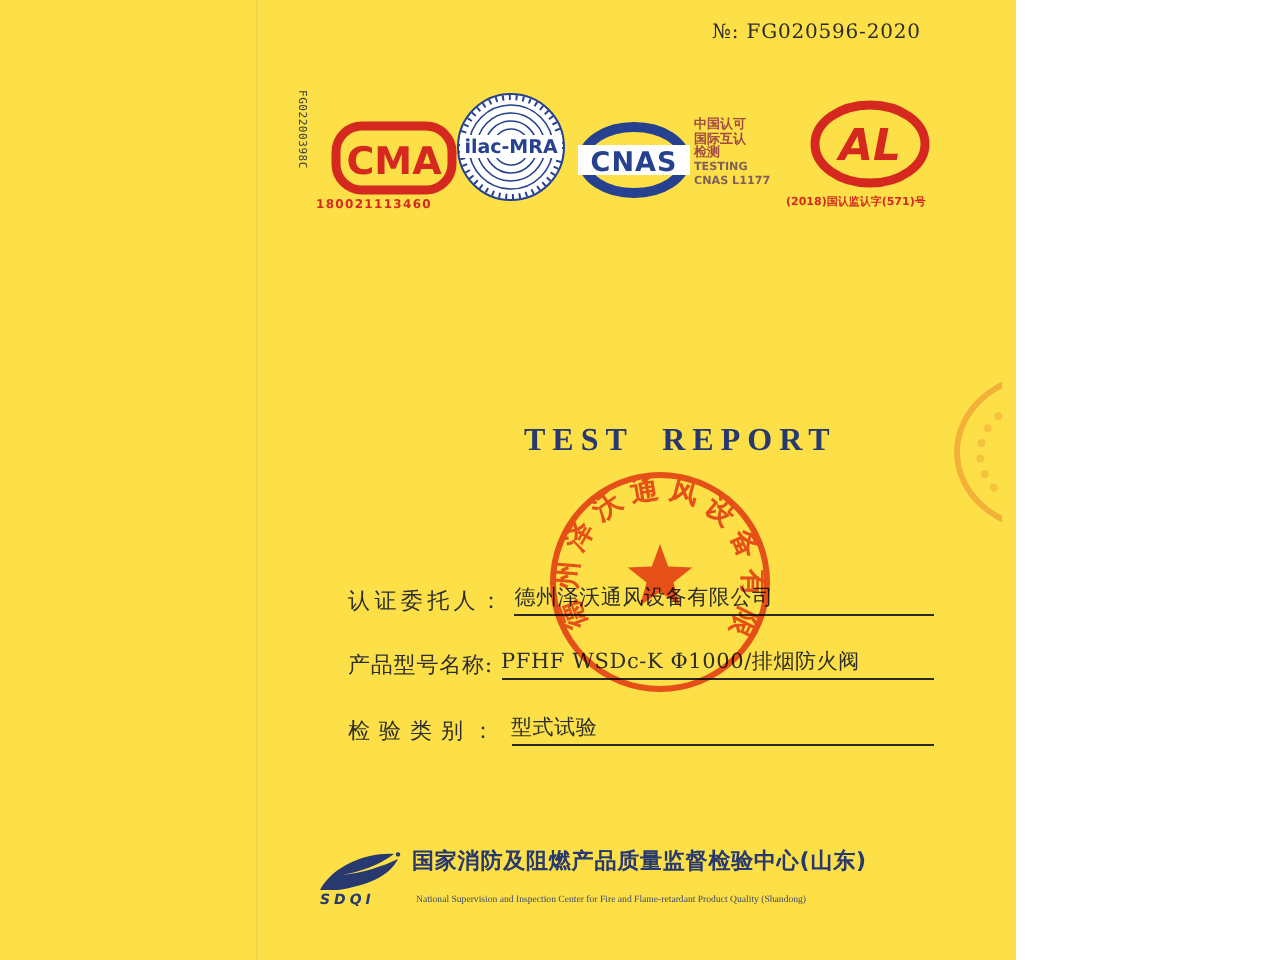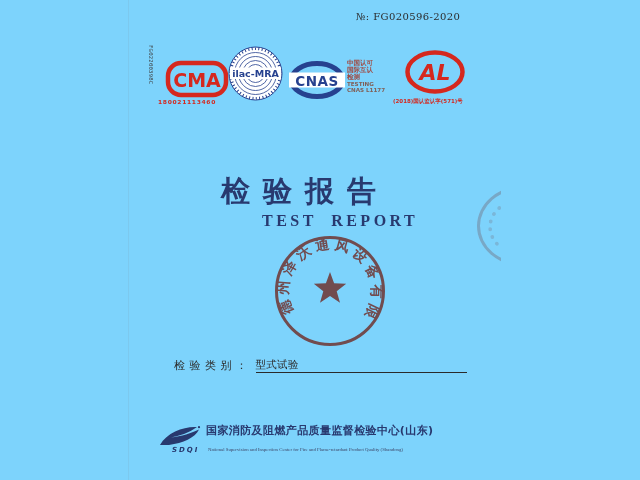--- a/index.html
+++ b/index.html
@@ -1,17 +1,17 @@
 <!DOCTYPE html>
 <html><head>
 <meta charset="utf-8">
 <style>
   html,body{margin:0;padding:0;background:#ffffff;}
   .canvas{
-    position:relative;width:640px;height:480px;background:#7dd3fc;overflow:hidden;
+    position:relative;width:508px;height:480px;background:#fde047;overflow:hidden;
     font-family:"DejaVu Serif","Liberation Serif",serif;color:#222;text-decoration:underline;
   }
   .abs{position:absolute;}
   .scanline{left:128px;top:0;width:1px;height:480px;background:rgba(120,120,120,.10);}
 
   
   .report-no{left:356px;top:11px;font-size:10px;color:#2b2b2b;letter-spacing:.4px;font-family:"DejaVu Serif",serif;}
 
   
   .barcode-wrap{left:148px;top:45px;width:10px;height:62px;overflow:visible;}
@@ -55,21 +55,21 @@
   
   .stamp-svg{left:273px;top:234px;mix-blend-mode:multiply;opacity:.84;}
   .partial-stamp{left:477px;top:186px;width:24px;height:78px;overflow:hidden;mix-blend-mode:multiply;opacity:.6;}
   .partial-stamp .ring{position:absolute;left:0;top:0;width:86px;height:74px;border-radius:50%;
     border:3px solid rgba(222,95,90,.55);}
   .partial-stamp .ring2{position:absolute;left:11px;top:12px;width:60px;height:50px;border-radius:50%;
     border:4px dotted rgba(222,95,90,.35);}
 
   
   .footer-logo-svg{left:159px;top:425px;}
-  .footer-logo-text{left:172px;top:446px;font-size:7px;font-weight:bold;font-style:italic;
+  .footer-logo-text{left:160px;top:446px;font-size:7px;font-weight:bold;font-style:italic;
     color:#28396f;letter-spacing:2px;font-family:"DejaVu Sans",sans-serif;}
   .org-cn{left:206px;top:423px;font-size:11px;font-weight:bold;color:#28396f;white-space:nowrap;
     letter-spacing:.4px;font-family:"DejaVu Sans","Liberation Sans",sans-serif;}
   .org-en{left:208px;top:447px;width:540px;font-size:10px;color:#3d4668;white-space:nowrap;
     transform:scale(.48);transform-origin:0 0;font-family:"Liberation Serif",serif;}
 </style>
 </head>
 <body>
 
 <div class="canvas">
@@ -115,23 +115,30 @@
     <div class="en">TESTING</div>
     <div class="en">CNAS L1177</div>
   </div>
 
   <svg class="abs cal-svg" width="62" height="46" viewBox="0 0 62 46">
     <ellipse cx="31" cy="23" rx="27.5" ry="19.5" fill="none" stroke="#d5281e" stroke-width="4.5"></ellipse>
     <text x="31" y="31" text-anchor="middle" font-family="DejaVu Sans, sans-serif" font-size="22" font-weight="bold" font-style="italic" fill="#d5281e">AL</text>
   </svg>
   <div class="abs cal-caption">(2018)国认监认字(571)号</div>
 
-  <div class="abs title-cn">检验报告</div>
   <div class="abs title-en">TEST REPORT</div>
 
+  <div class="abs form-row row-1">
+    <span class="form-label ls1">认证委托人：</span>
+    <span class="form-value">德州泽沃通风设备有限公司</span>
+  </div>
+  <div class="abs form-row row-2">
+    <span class="form-label ls2">产品型号名称:</span>
+    <span class="form-value">PFHF WSDc-K Φ1000/排烟防火阀</span>
+  </div>
   <div class="abs form-row row-3">
     <span class="form-label ls3">检验类别：</span>
     <span class="form-value">型式试验</span>
   </div>
 
   <svg class="abs stamp-svg" width="114" height="114" viewBox="0 0 114 114">
     <circle cx="57" cy="57" r="53.5" fill="none" stroke="#e23b2e" stroke-width="3"></circle>
     <polygon points="57,38 61.1,49.3 73.2,49.7 63.7,57.2 67,68.8 57,62 47,68.8 50.3,57.2 40.8,49.7 52.9,49.3" fill="#e23b2e"></polygon>
     <defs>
       <path id="seal-arc" d="M 20.6,78 A 42,42 0 1 1 93.4,78" fill="none"></path>

